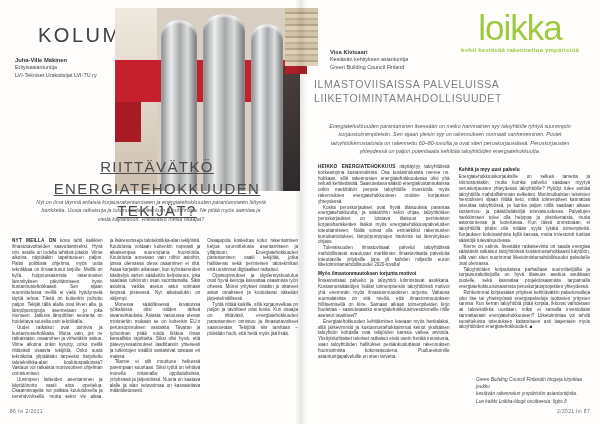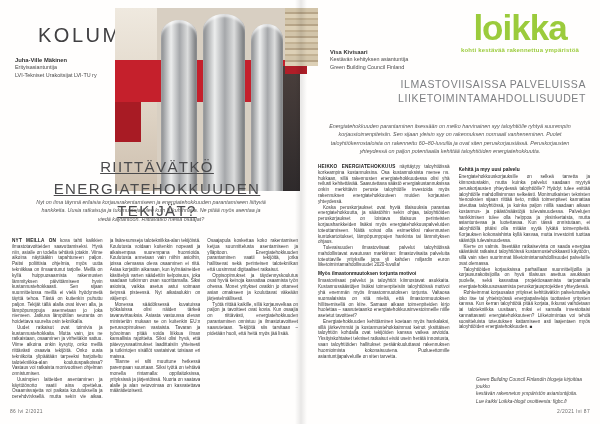--- a/index.html
+++ b/index.html
@@ -45,24 +45,24 @@
 
   
   .headline-l{position:absolute;left:18px;top:156px;width:278px;text-align:center;
               font-weight:300;font-size:15px;letter-spacing:1.4px;line-height:1.45;color:#4b4b4d;text-decoration:underline;}
   .intro{position:absolute;font-style:italic;font-size:5.4px;line-height:1.55;color:#555;
          text-align:center;margin:0;}
   .left .intro{left:35px;top:198px;width:232px;}
   .right .intro{left:25px;top:122px;width:250px;}
 
   
-  .headline-r{position:absolute;left:14px;top:78px;width:272px;text-align:right;
+  .headline-r{position:absolute;left:14px;top:78px;width:272px;text-align:left;
               font-weight:500;font-size:10.5px;letter-spacing:.6px;line-height:1.3;color:#7d7f82;}
   .logo{position:absolute;right:6px;top:10px;width:148px;text-align:center;}
-  .logo-word{font-weight:bold;font-size:35px;letter-spacing:-1px;color:#9BCB3C;line-height:1;}
+  .logo-word{font-weight:normal;font-size:35px;letter-spacing:-1px;color:#9BCB3C;line-height:1;}
   .logo-tag{font-weight:bold;font-size:6px;letter-spacing:.2px;color:#9BCB3C;margin-top:2px;}
 
   
   .bodycols{position:absolute;display:flex;}
   .left .bodycols{left:12px;top:238px;width:286px;height:160px;gap:7px;}
   .right .bodycols{left:18px;top:164px;width:272px;height:208px;gap:9px;}
   .col{flex:1;overflow:hidden;font-size:4.6px;line-height:1.26;color:#3b3b3b;}
   .p{margin:0;text-align:justify;}
   .p.ind{text-indent:5px;}
   .lead{font-weight:bold;font-size:4.7px;letter-spacing:.2px;color:#222;}

